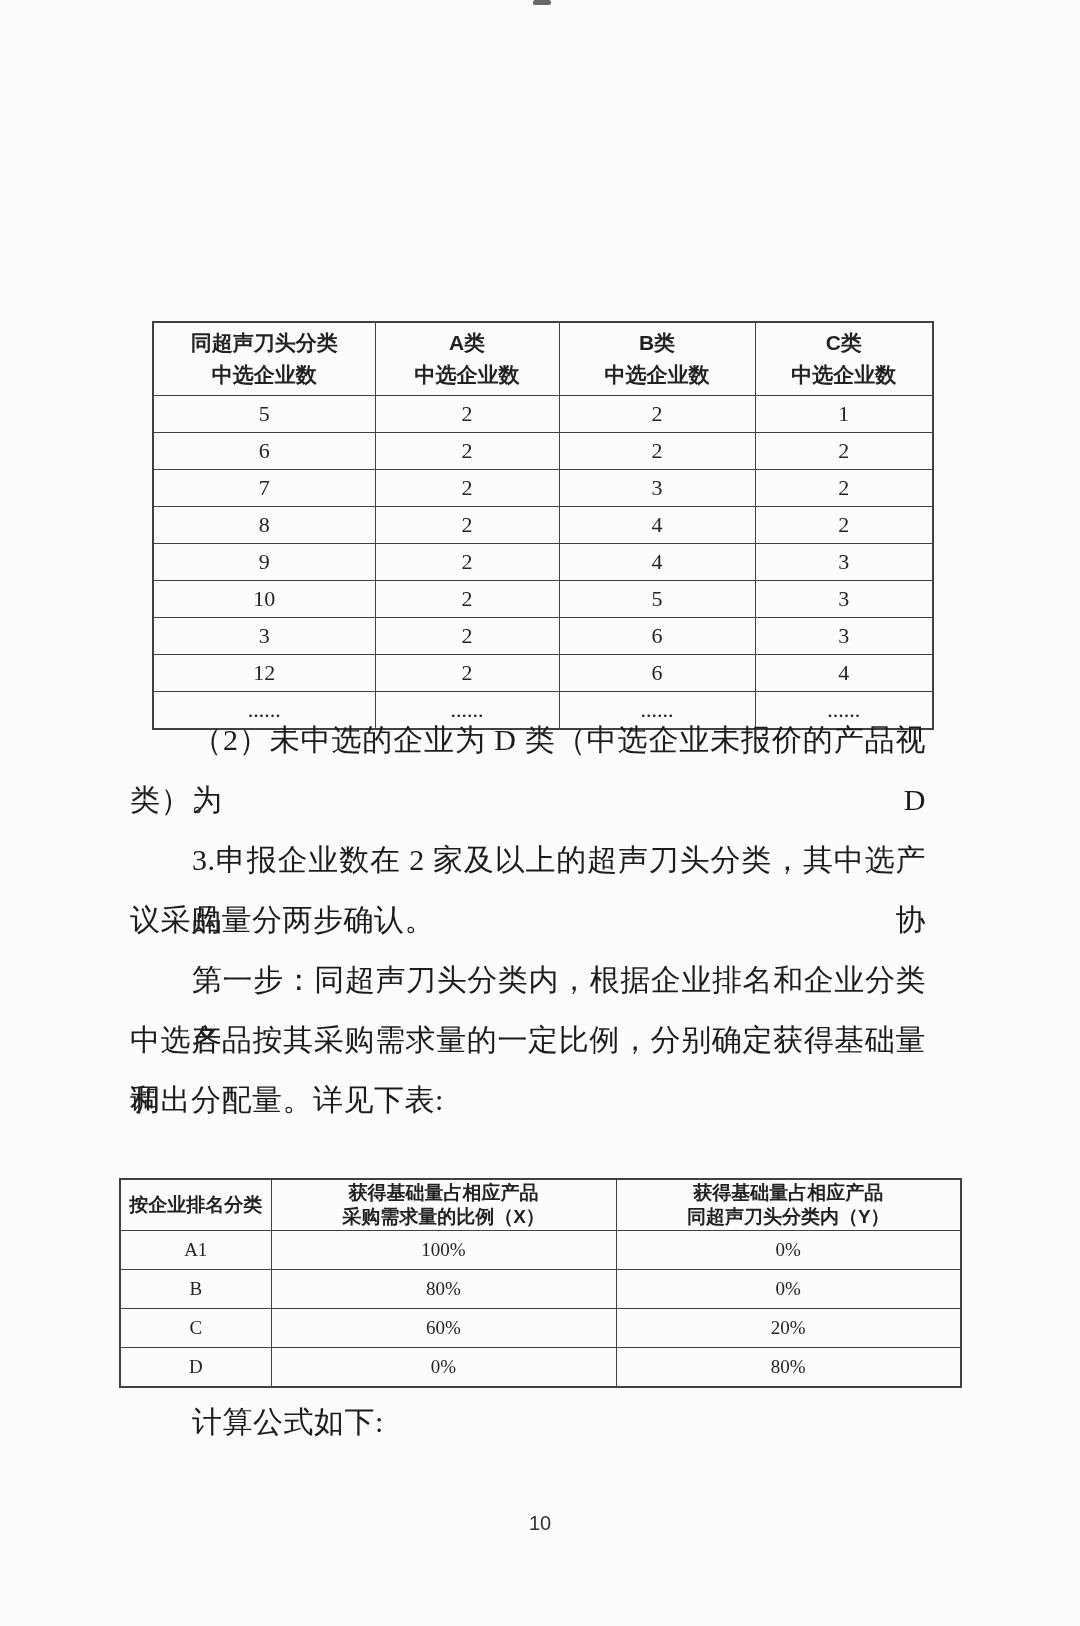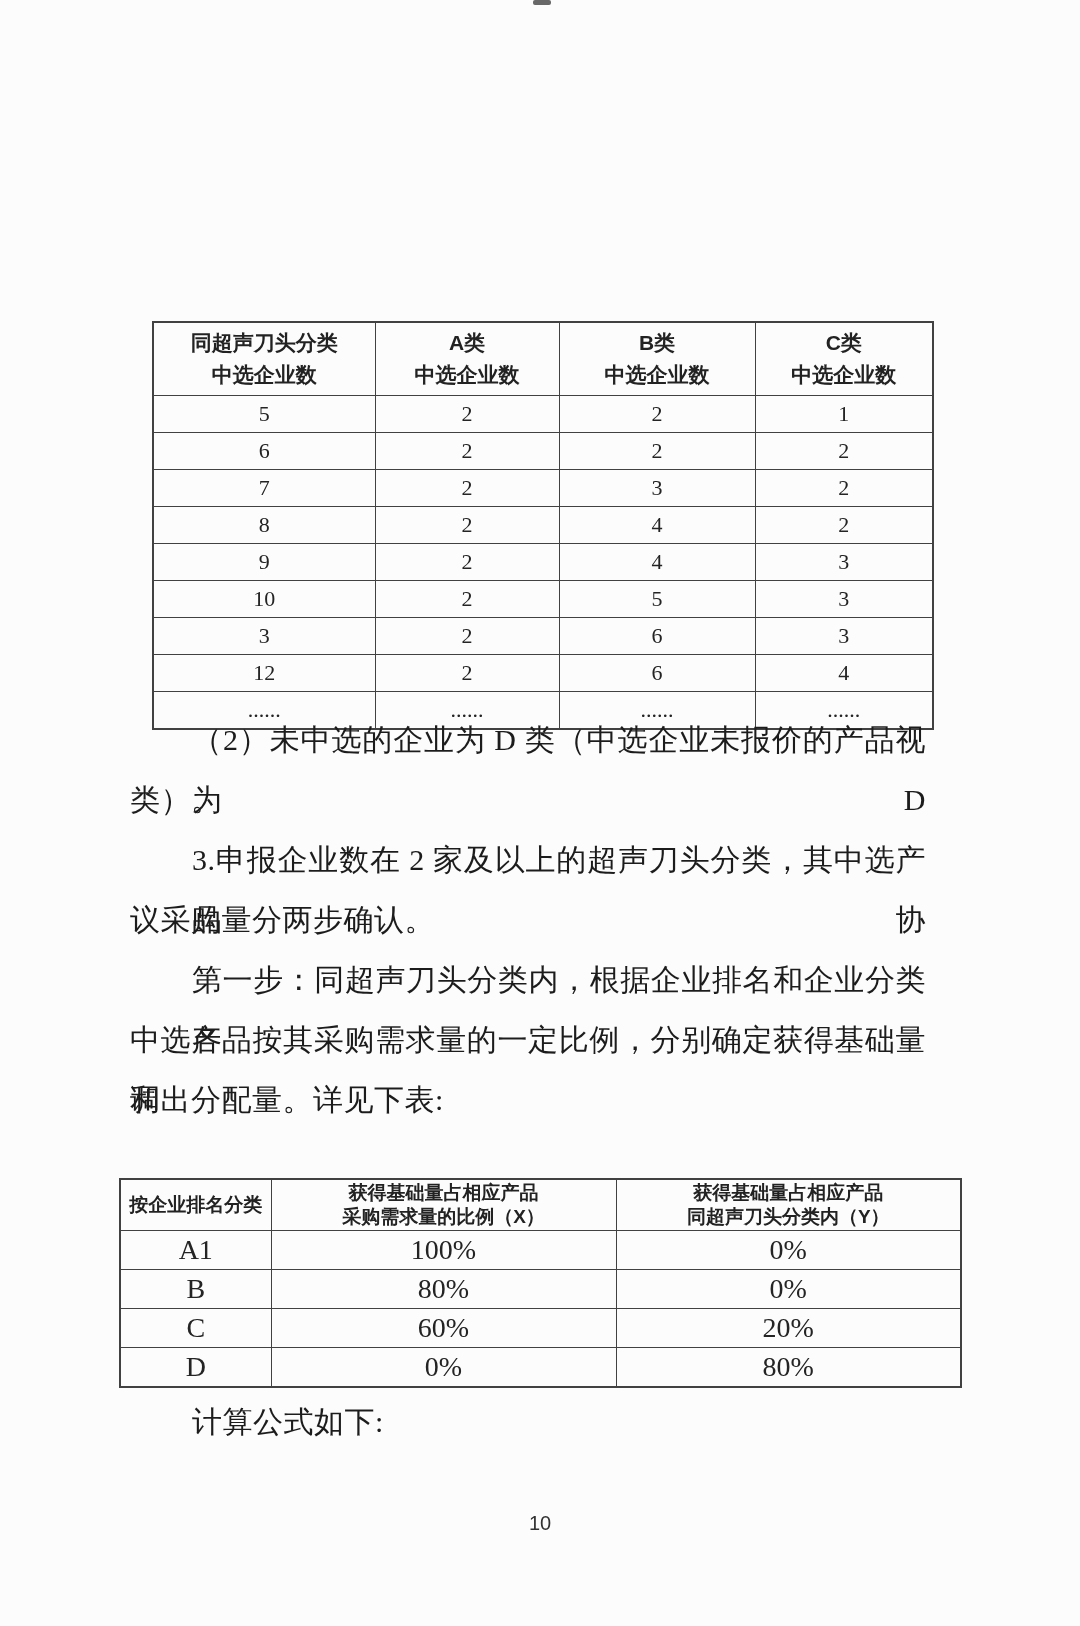--- a/index.html
+++ b/index.html
@@ -65,21 +65,21 @@
   .t2 th {
     height: 50px;
     font-family: "Liberation Sans", "DejaVu Sans", sans-serif;
     font-weight: bold;
     font-size: 19px;
     color: #222;
   }
   .t2 th .hl { line-height: 24px; }
   .t2 td {
     height: 38px;
-    font-size: 28px;
+    font-size: 19px;
     font-family: "Liberation Serif", "DejaVu Serif", serif;
     color: #242424;
   }
   
   .page-number {
     position: absolute;
     left: 0; right: 0;
     top: 1512px;
     text-align: center;
     font-family: "Liberation Sans", "DejaVu Sans", sans-serif;

